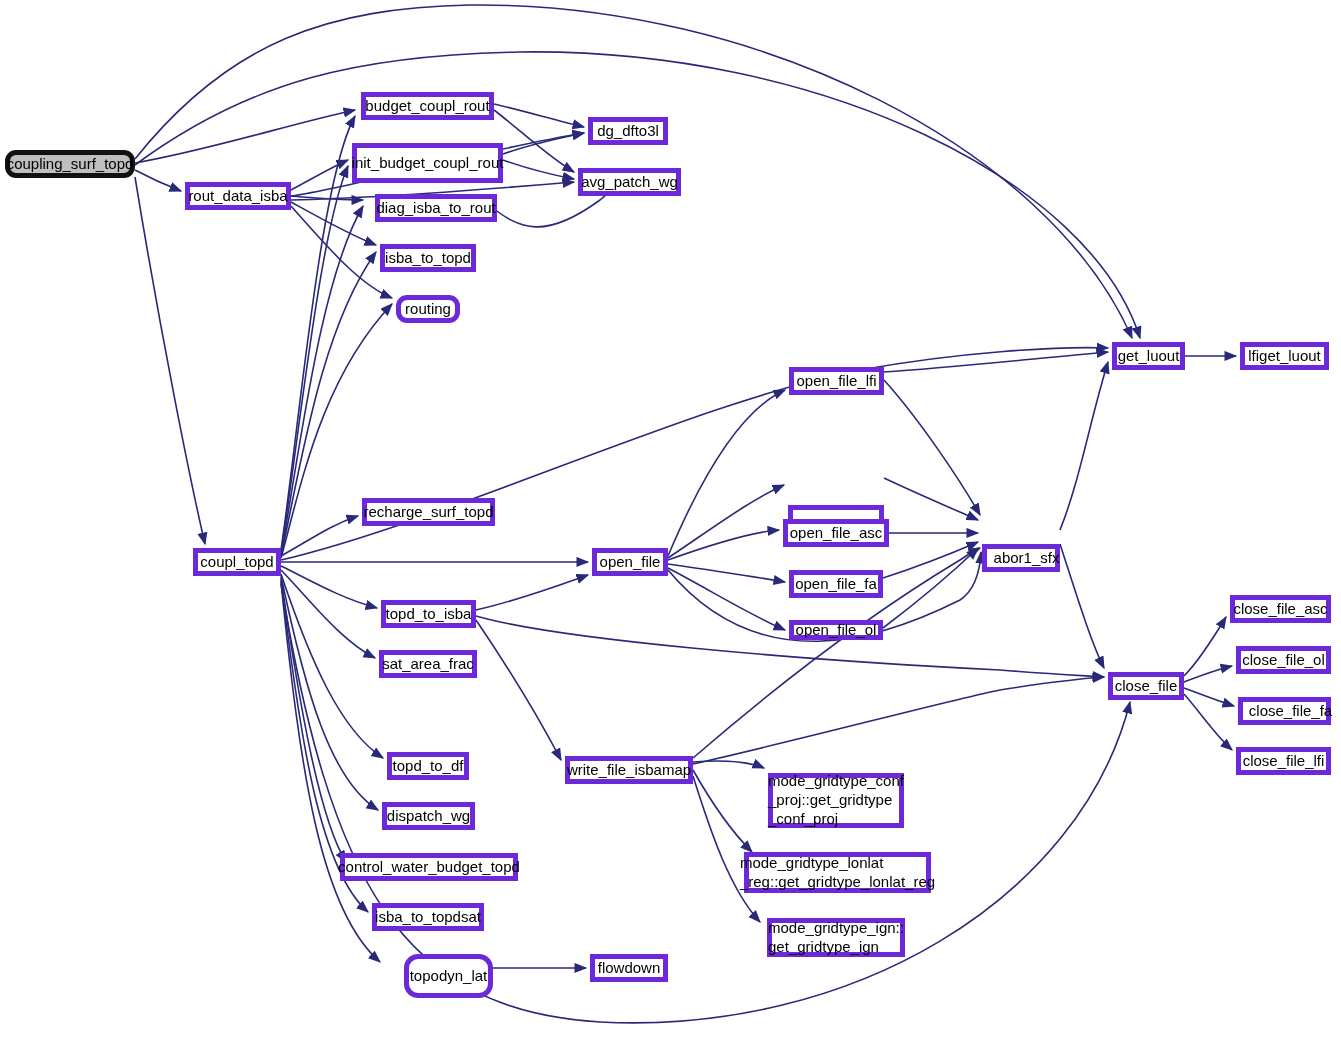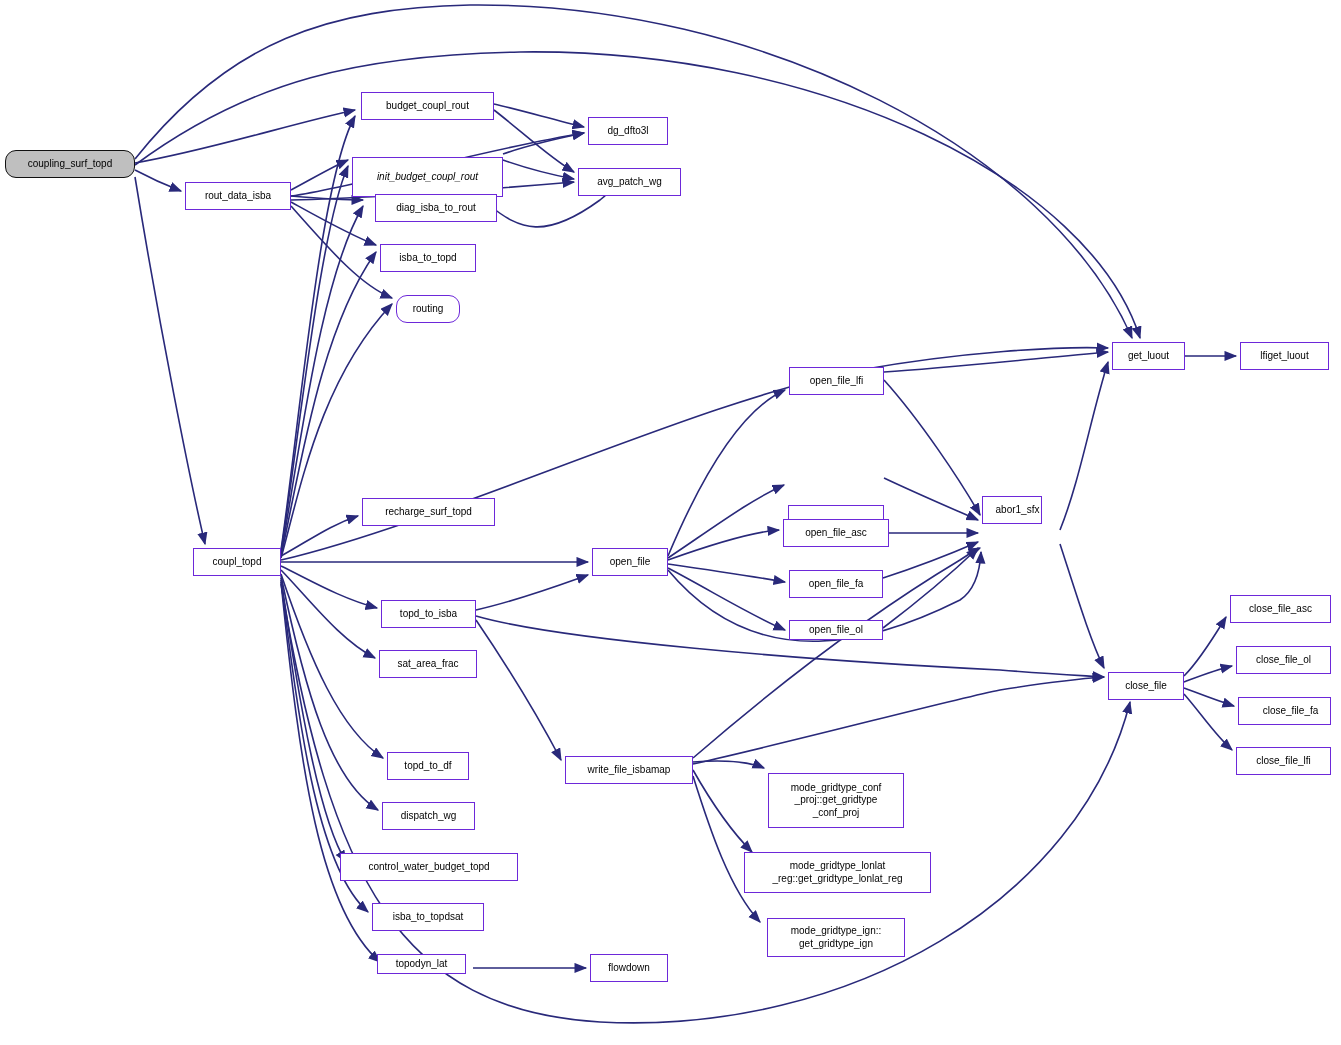--- a/index.html
+++ b/index.html
@@ -2,29 +2,29 @@
 <html><head>
 <meta charset="utf-8">
 <style>
   html,body{margin:0;padding:0;background:#ffffff;}
   body{font-family:"Liberation Sans","DejaVu Sans",sans-serif;}
   #canvas{position:relative;width:1341px;height:1045px;background:#ffffff;overflow:hidden;}
   #edges{position:absolute;left:0;top:0;width:1341px;height:1045px;}
   .node{
     position:absolute;
     box-sizing:border-box;
-    border:1px solid #6d28d9;
+    border:5px solid #6d28d9;
     background:#ffffff;
     color:#000000;
-    font-size:10px;
+    font-size:15px;
     line-height:1.18;
     display:flex;
     align-items:center;
     justify-content:center;
-    text-align:center;
+    text-align:left;
     white-space:pre-line;
     z-index:5;
   }
   .node.root{background:#bfbfbf;border-color:#111111;border-radius:11px;}
   .node.multi{line-height:1.25;padding:2px 4px;}
 </style>
 </head>
 <body>
 
 <div id="canvas">
@@ -94,43 +94,43 @@
         <path d="M693,770 C710,800 730,830 752,852" marker-end="url(#arrow)"></path>
         <path d="M693,776 C710,830 730,890 760,922" marker-end="url(#arrow)"></path>
         <path d="M693,758 C760,700 860,620 960,560 C970,553 976,550 980,548" marker-end="url(#arrow)"></path>
         <path d="M693,764 C800,740 950,700 1000,690 C1050,682 1090,678 1104,677" marker-end="url(#arrow)"></path>
       </g>
   </svg>
   <div id="node-layer">
       <div class="node root" style="left: 5px; top: 150px; width: 130px; height: 28px;">coupling_surf_topd</div>
       <div class="node" style="left: 185px; top: 182px; width: 106px; height: 28px;">rout_data_isba</div>
       <div class="node" style="left: 361px; top: 92px; width: 133px; height: 28px;">budget_coupl_rout</div>
-      <div class="node" style="left: 352px; top: 157px; width: 151px; height: 40px; font-style: italic;">init_budget_coupl_rout</div>
+      <div class="node" style="left: 352px; top: 143px; width: 151px; height: 40px;">init_budget_coupl_rout</div>
       <div class="node" style="left: 367px; top: 194px; width: 122px; height: 28px; margin-left: 8px;">diag_isba_to_rout</div>
       <div class="node" style="left: 380px; top: 244px; width: 96px; height: 28px;">isba_to_topd</div>
       <div class="node" style="left: 396px; top: 295px; width: 64px; height: 28px; border-radius: 11px;">routing</div>
       <div class="node" style="left: 588px; top: 117px; width: 80px; height: 28px;">dg_dfto3l</div>
       <div class="node" style="left: 578px; top: 168px; width: 103px; height: 28px;">avg_patch_wg</div>
       <div class="node" style="left: 193px; top: 548px; width: 88px; height: 28px;">coupl_topd</div>
       <div class="node" style="left: 362px; top: 498px; width: 133px; height: 28px;">recharge_surf_topd</div>
       <div class="node" style="left: 381px; top: 600px; width: 95px; height: 28px;">topd_to_isba</div>
       <div class="node" style="left: 379px; top: 650px; width: 98px; height: 28px;">sat_area_frac</div>
       <div class="node" style="left: 387px; top: 752px; width: 82px; height: 28px;">topd_to_df</div>
       <div class="node" style="left: 382px; top: 802px; width: 93px; height: 28px;">dispatch_wg</div>
       <div class="node" style="left: 340px; top: 853px; width: 178px; height: 28px;">control_water_budget_topd</div>
       <div class="node" style="left: 372px; top: 903px; width: 112px; height: 28px;">isba_to_topdsat</div>
-      <div class="node" style="left: 377px; top: 954px; width: 89px; height: 20px;">topodyn_lat</div>
+      <div class="node" style="left: 404px; top: 954px; width: 89px; height: 44px; border-radius: 14px;">topodyn_lat</div>
       <div class="node" style="left: 590px; top: 954px; width: 78px; height: 28px;">flowdown</div>
       <div class="node" style="left: 592px; top: 548px; width: 76px; height: 28px;">open_file</div>
       <div class="node" style="left: 789px; top: 367px; width: 95px; height: 28px;">open_file_lfi</div>
       <div class="node" style="left: 788px; top: 469px; width: 96px; height: 40px; margin-top: 36px;">open_file_nc</div>
       <div class="node" style="left: 783px; top: 519px; width: 106px; height: 28px;">open_file_asc</div>
       <div class="node" style="left: 789px; top: 570px; width: 94px; height: 28px;">open_file_fa</div>
       <div class="node" style="left: 789px; top: 620px; width: 94px; height: 20px;">open_file_ol</div>
-      <div class="node" style="left: 982px; top: 496px; width: 60px; height: 28px; padding-left: 11px;">abor1_sfx</div>
+      <div class="node" style="left: 982px; top: 544px; width: 78px; height: 28px; padding-left: 11px;">abor1_sfx</div>
       <div class="node" style="left: 1112px; top: 342px; width: 73px; height: 28px;">get_luout</div>
       <div class="node" style="left: 1240px; top: 342px; width: 89px; height: 28px;">lfiget_luout</div>
       <div class="node" style="left: 1108px; top: 672px; width: 76px; height: 28px;">close_file</div>
       <div class="node" style="left: 1230px; top: 595px; width: 101px; height: 28px;">close_file_asc</div>
       <div class="node" style="left: 1236px; top: 646px; width: 95px; height: 28px;">close_file_ol</div>
       <div class="node" style="left: 1238px; top: 697px; width: 93px; height: 28px; padding-left: 12px;">close_file_fa</div>
       <div class="node" style="left: 1236px; top: 747px; width: 95px; height: 28px;">close_file_lfi</div>
       <div class="node" style="left: 565px; top: 756px; width: 128px; height: 28px;">write_file_isbamap</div>
       <div class="node multi" style="left: 768px; top: 773px; width: 136px; height: 55px;">mode_gridtype_conf
 _proj::get_gridtype

